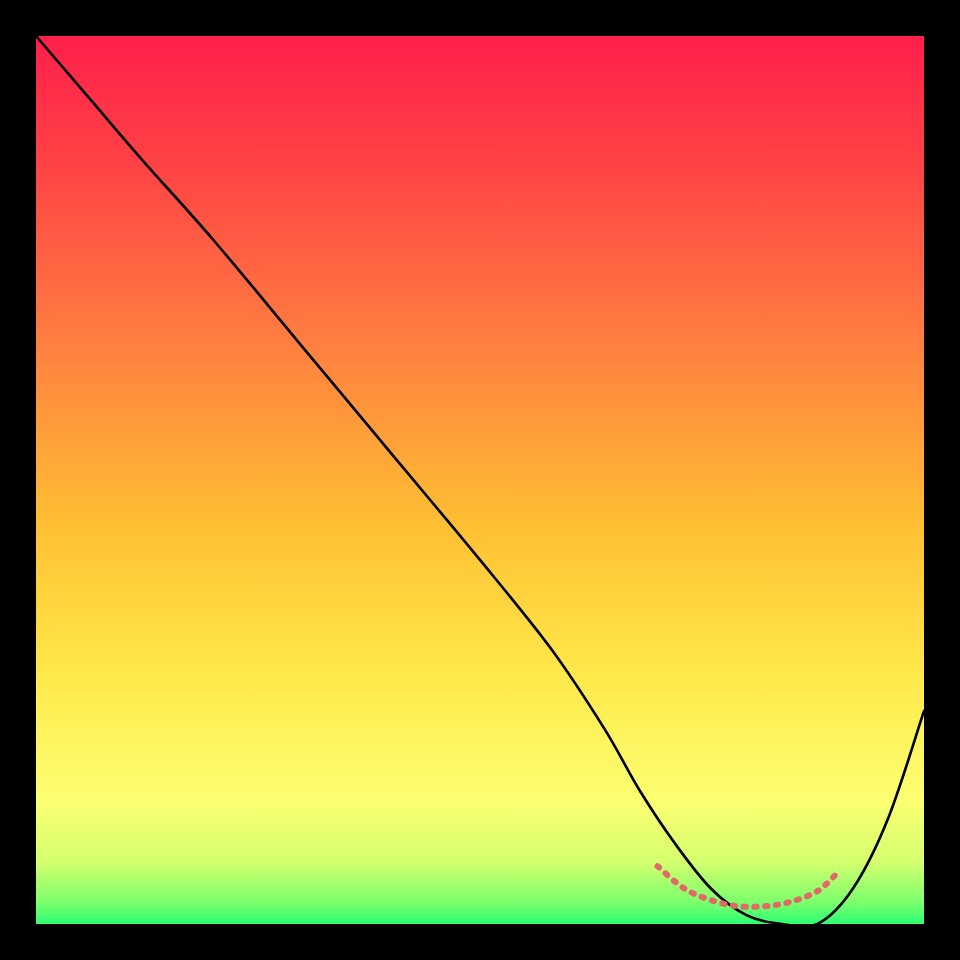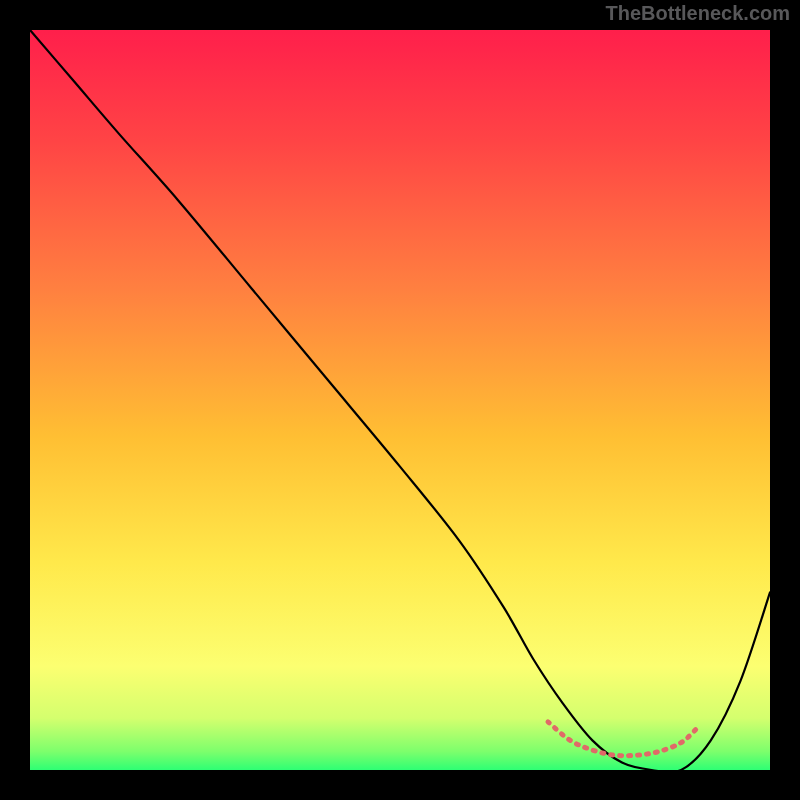--- a/index.html
+++ b/index.html
@@ -29,21 +29,20 @@
   svg.plot {
     position: absolute;
     left: 0;
     top: 0;
   }
 </style>
 </head>
 <body>
 
 <div class="stage">
-  <div class="watermark">TheBottleneck.com</div>
   <svg class="plot" width="800" height="800" viewBox="0 0 800 800">
     <defs>
       <linearGradient id="bg-grad" x1="0" y1="0" x2="0" y2="1">
           <stop offset="0.00%" stop-color="#ff1f4b"></stop>
           <stop offset="15.00%" stop-color="#ff4445"></stop>
           <stop offset="35.00%" stop-color="#ff8040"></stop>
           <stop offset="55.00%" stop-color="#ffbf33"></stop>
           <stop offset="72.00%" stop-color="#ffe94b"></stop>
           <stop offset="86.00%" stop-color="#fcff71"></stop>
           <stop offset="93.00%" stop-color="#d4ff6e"></stop>

